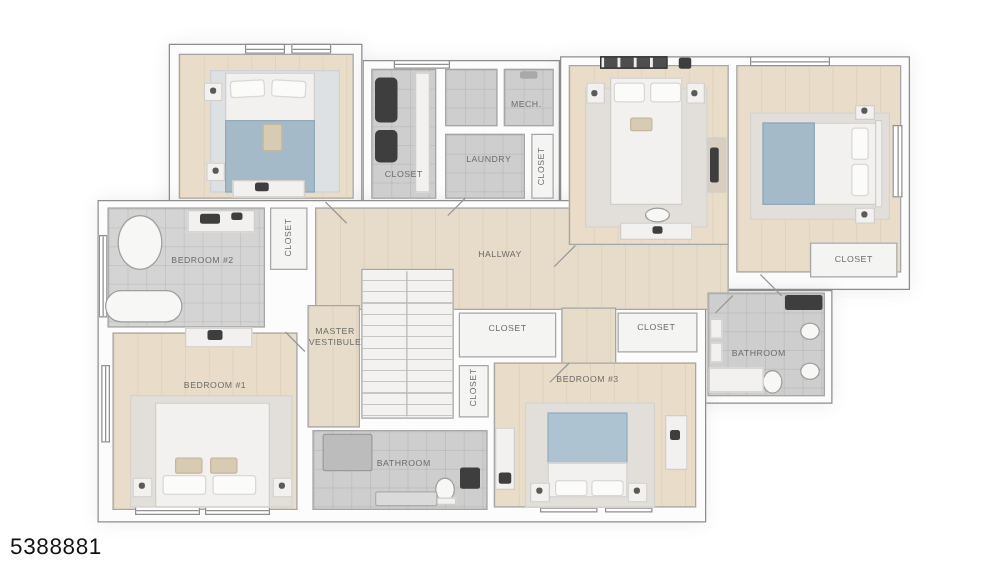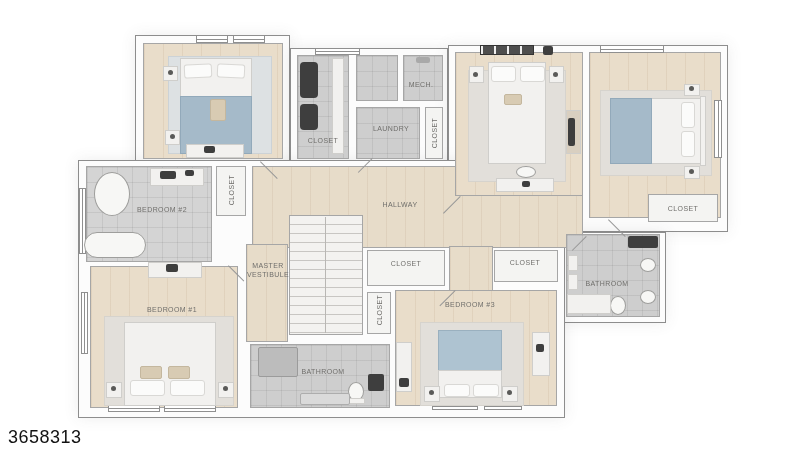--- a/index.html
+++ b/index.html
@@ -211,15 +211,15 @@
   <div class="abs label wrap" style="left:268px;top:271px;">MASTER VESTIBULE</div>
   <div class="abs label" style="left:406px;top:264px;">CLOSET</div>
   <div class="abs vlabel" style="left:379px;top:310px;">CLOSET</div>
   <div class="abs label" style="left:525px;top:263px;">CLOSET</div>
   <div class="abs label" style="left:683px;top:209px;">CLOSET</div>
   <div class="abs label" style="left:607px;top:284px;">BATHROOM</div>
   <div class="abs label" style="left:470px;top:305px;">BEDROOM #3</div>
   <div class="abs label" style="left:172px;top:310px;">BEDROOM #1</div>
   <div class="abs label" style="left:323px;top:372px;">BATHROOM</div>
 
-  <div class="abs listing" style="left:8px;top:427px;">3658313</div>
+  <div class="abs listing" style="left:8px;top:427px;">5388881</div>
 
 </div>
 
 </body></html>

